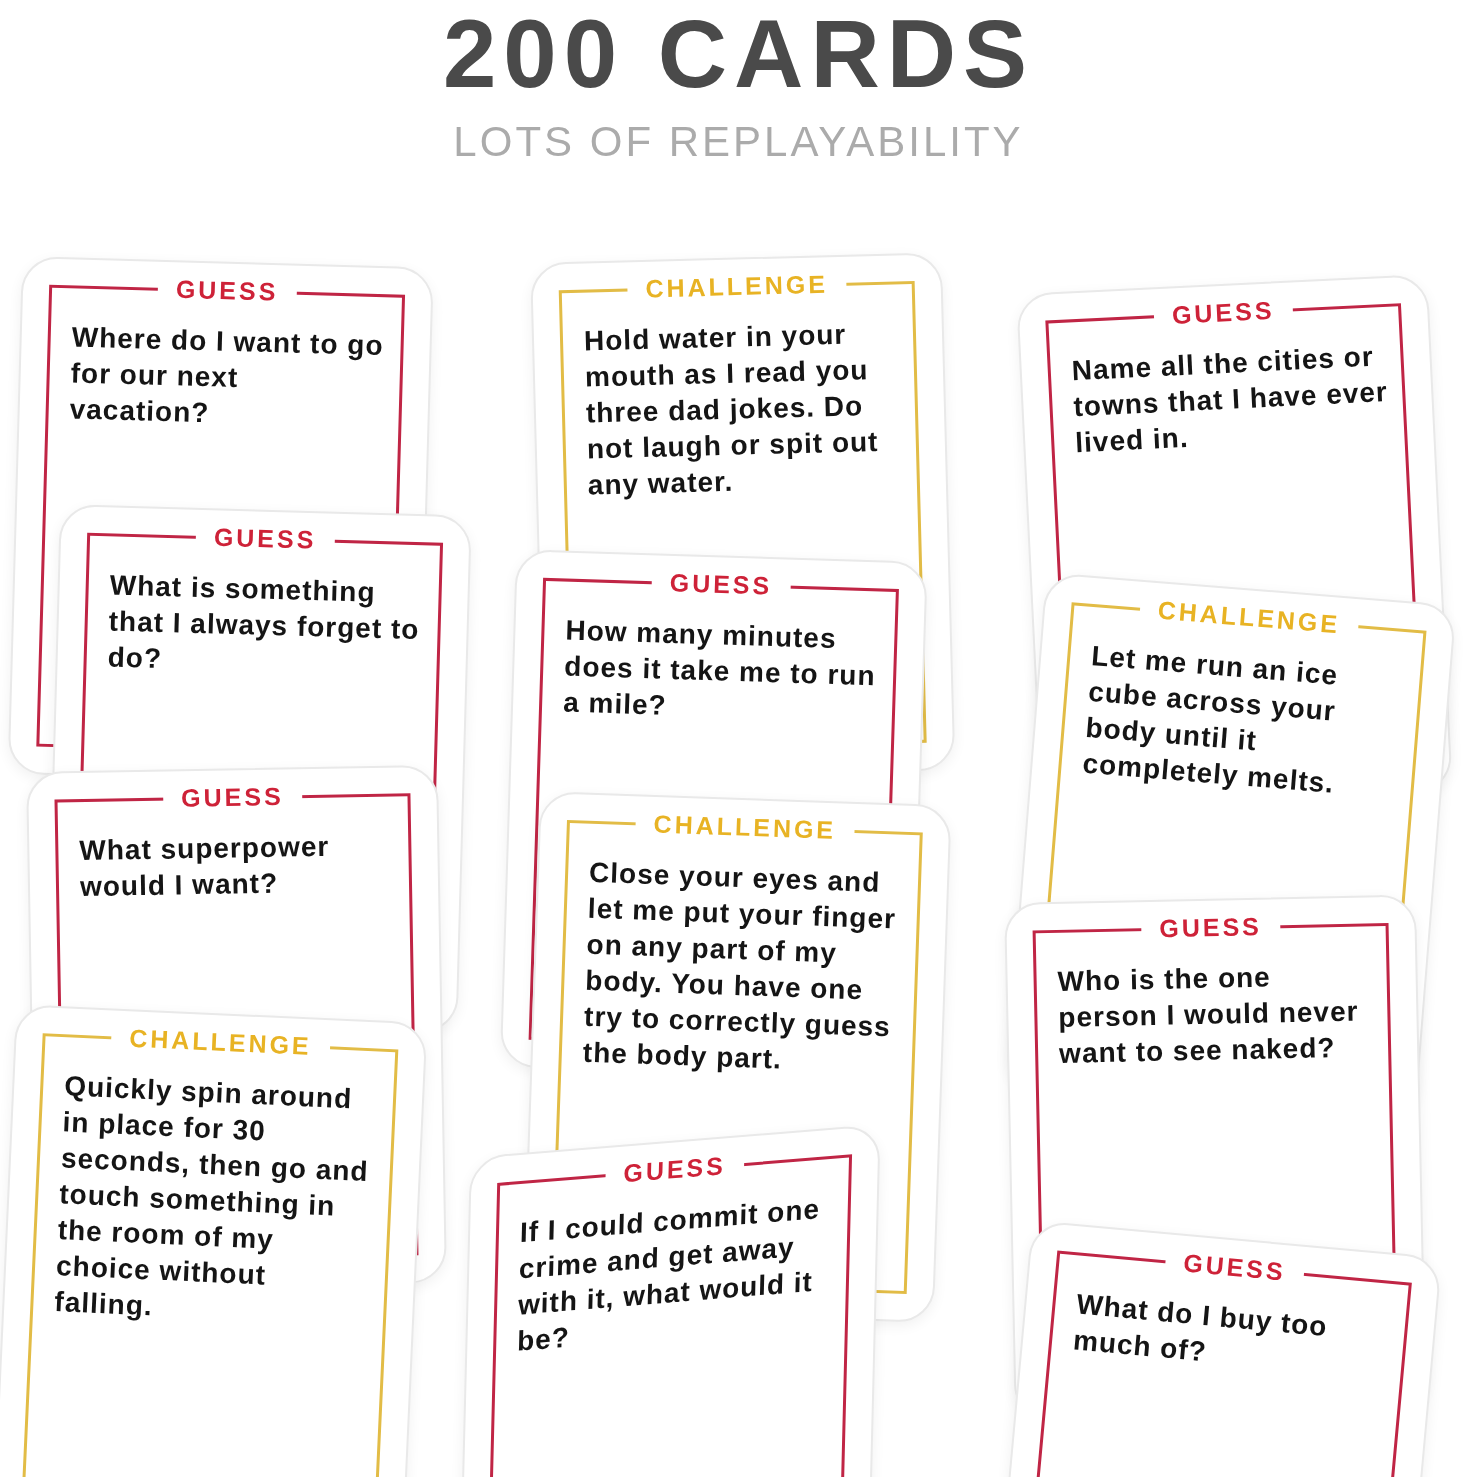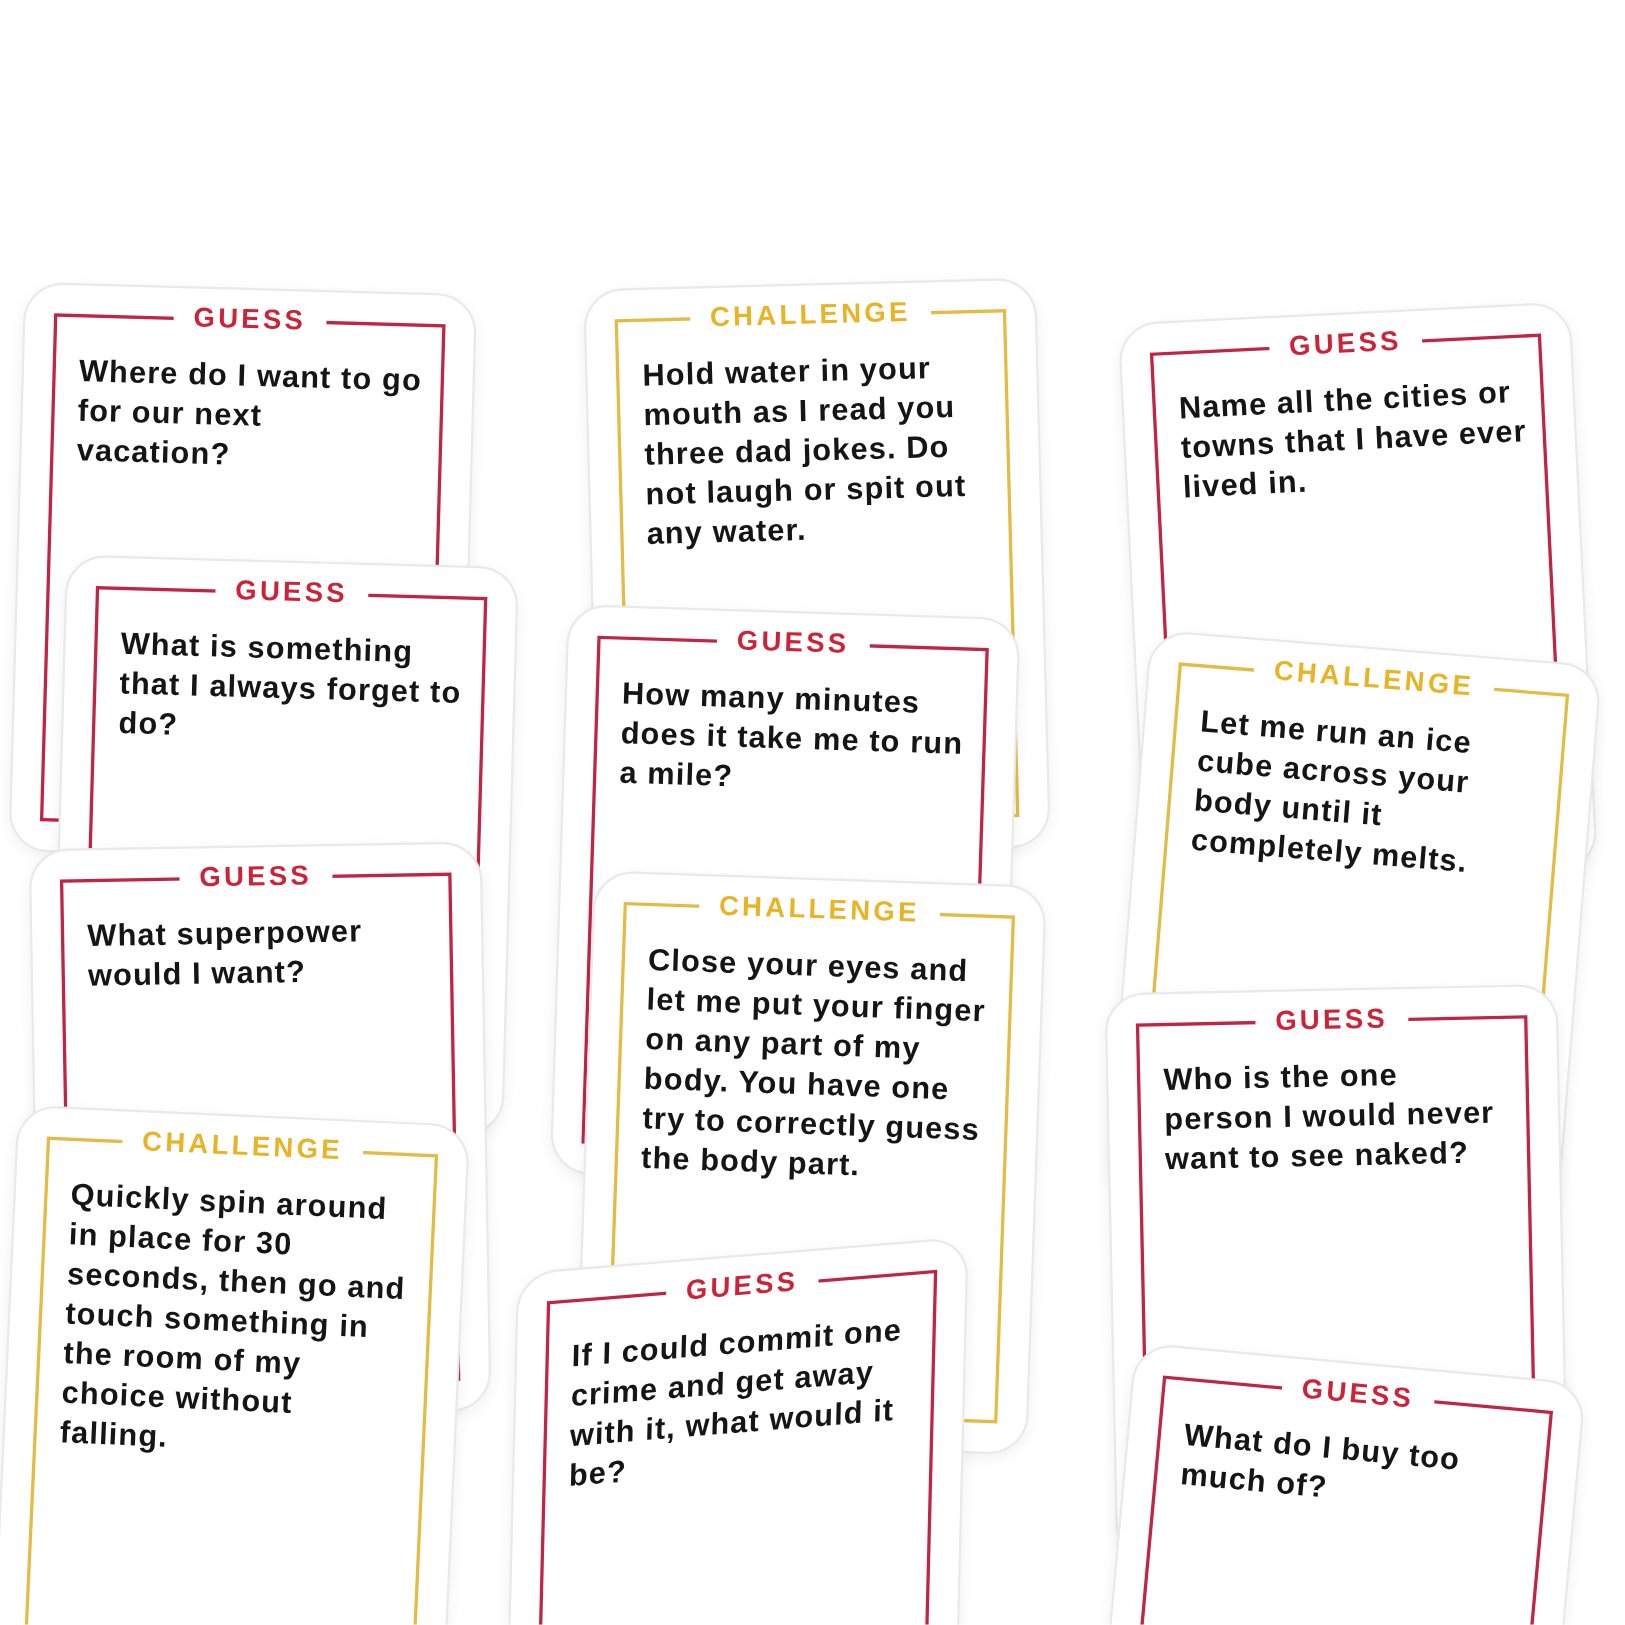--- a/index.html
+++ b/index.html
@@ -83,20 +83,22 @@
     letter-spacing: 1px;
     color: var(--card-text, #151515);
     text-align: left;
   }
 </style>
 </head>
 <body>
 
 <div class="stage">
   <div class="hero-header">
+    <h1 class="title">200 CARDS</h1>
+    <div class="subtitle">LOTS OF REPLAYABILITY</div>
   </div>
   <div id="card-fan">
       <div class="card guess" style="left: 22px; top: 256px; z-index: 10; transform: rotate(1.6deg);">
         <div class="card-frame"></div>
         <div class="card-label">GUESS</div>
         <div class="card-text">Where do I want to go for our next vacation?</div>
       </div>
       <div class="card challenge" style="left: 530px; top: 263px; z-index: 10; transform: rotate(-1.5deg);">
         <div class="card-frame"></div>
         <div class="card-label">CHALLENGE</div>

